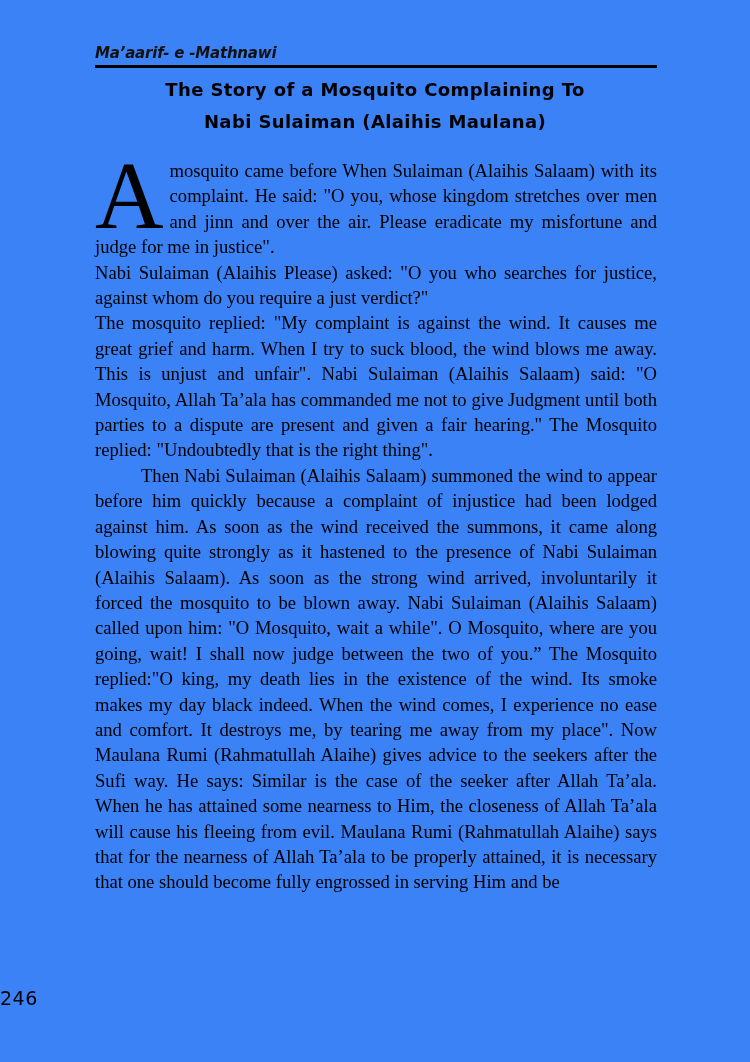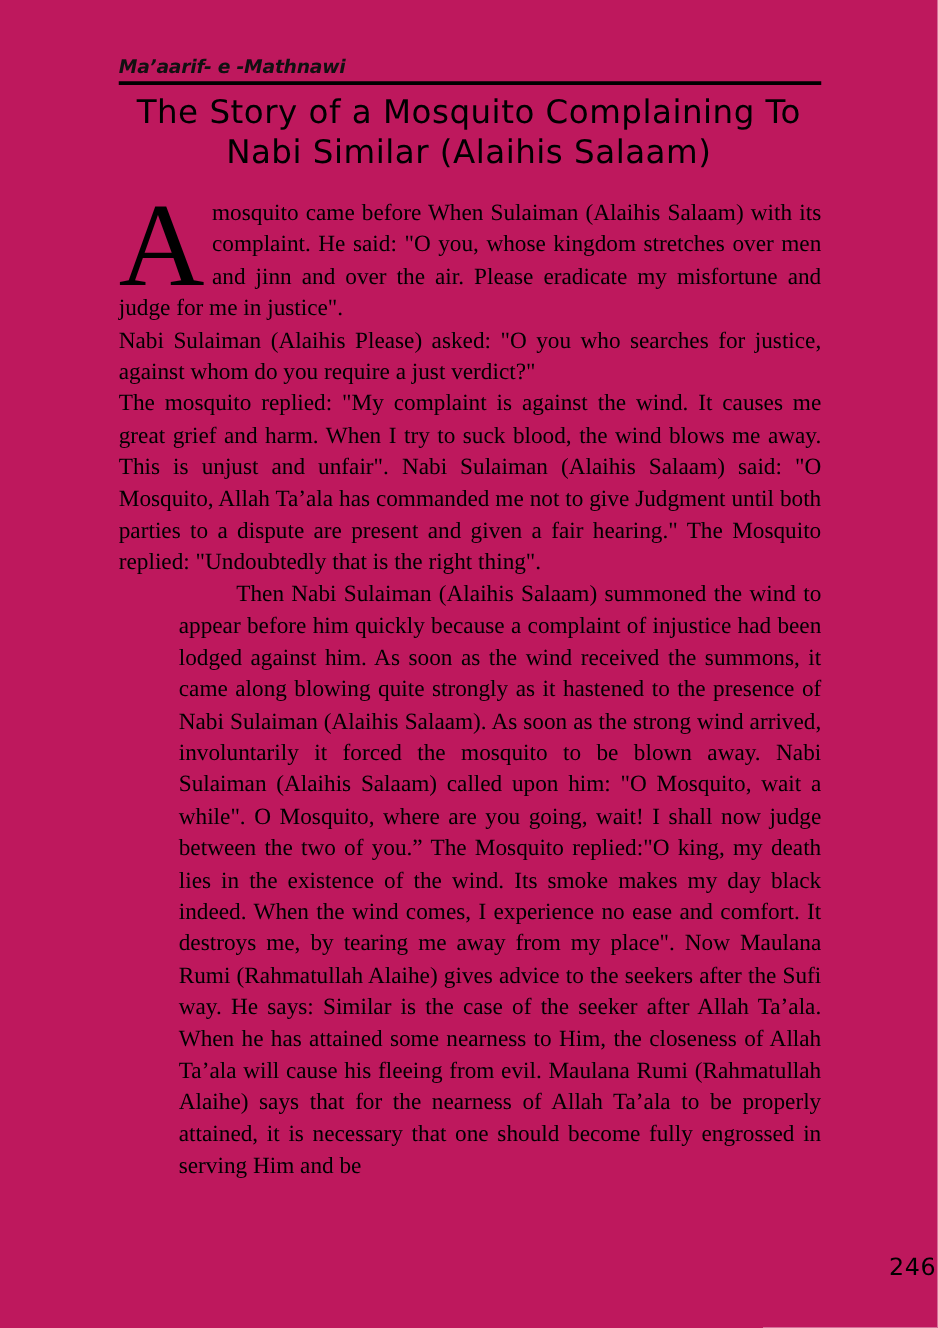--- a/index.html
+++ b/index.html
@@ -16,21 +16,21 @@
     font-family: "Liberation Serif", "DejaVu Serif", serif;
     color: #000000;
     -webkit-font-smoothing: antialiased;
   }
 
   .page {
     position: absolute;
     left: 0; top: 0;
     width: 750px;
     height: 1062px;
-    background: #be185d;
+    background: #3b82f6;
   }
 
   
   .running-head {
     position: absolute;
     left: 95px;
     top: 44px;
     width: 562px;
   }
   .running-head-text {
@@ -56,22 +56,22 @@
   
   .title-block {
     position: absolute;
     left: 60px;
     top: 74px;
     width: 630px;
     text-align: center;
   }
   .title-line {
     font-family: "DejaVu Sans", "Liberation Sans", sans-serif;
-    font-weight: normal;
-    font-size: 26px;
+    font-weight: bold;
+    font-size: 18px;
     line-height: 32px;
     letter-spacing: 0.4px;
     color: #000000;
     white-space: nowrap;
   }
 
   
   .body-col {
     position: absolute;
     left: 95px;
@@ -85,63 +85,61 @@
     line-height: 25.4px;
     text-align: justify;
     text-justify: inter-word;
     color: #000000;
     hyphens: none;
   }
   .para + .para { margin-top: 0; }
 
   .para-indent {
     text-indent: 46px;
-    margin-left: 48px;
   }
 
   
   .dropcap {
     float: left;
     font-family: "Liberation Serif", "DejaVu Serif", serif;
     font-size: 95px;
     line-height: 0.77;
     padding: 0 2px 0 0;
     margin: 2px 4px -6px 0;
     font-weight: normal;
     color: #000000;
   }
 
   
   .folio {
     position: absolute;
     left: 0;
     top: 986px;
     width: 749px;
-    text-align: right;
+    text-align: left;
     font-family: "DejaVu Sans", "Liberation Sans", sans-serif;
     font-size: 19px;
     line-height: 24px;
     color: #000000;
     letter-spacing: 0.5px;
-    margin-top: 16px;
   }
 </style>
 </head>
 <body>
 
 <div class="page">
 
   <div class="running-head">
     <span class="running-head-text">Ma’aarif- e -Mathnawi</span>
   </div>
   <div class="head-rule"></div>
 
   <div class="title-block">
     <div class="title-line">The Story of a Mosquito Complaining To</div>
-    <div class="title-line">Nabi Similar (Alaihis Salaam)</div>
+    <div class="title-line">Nabi Sulaiman (Alaihis Maulana)</div>
   </div>
 
   <div class="body-col">
 
     <p class="para">
       <span class="dropcap">A</span><span>mosquito came before When Sulaiman (Alaihis Salaam) with its complaint. He said: "O you, whose kingdom stretches over men and jinn and over the air. Please eradicate my misfortune and judge for me in justice".</span>
     </p>
 
     <p class="para">
       <span>Nabi Sulaiman (Alaihis Please) asked: "O you who searches for justice, against whom do you require a just verdict?"</span>

